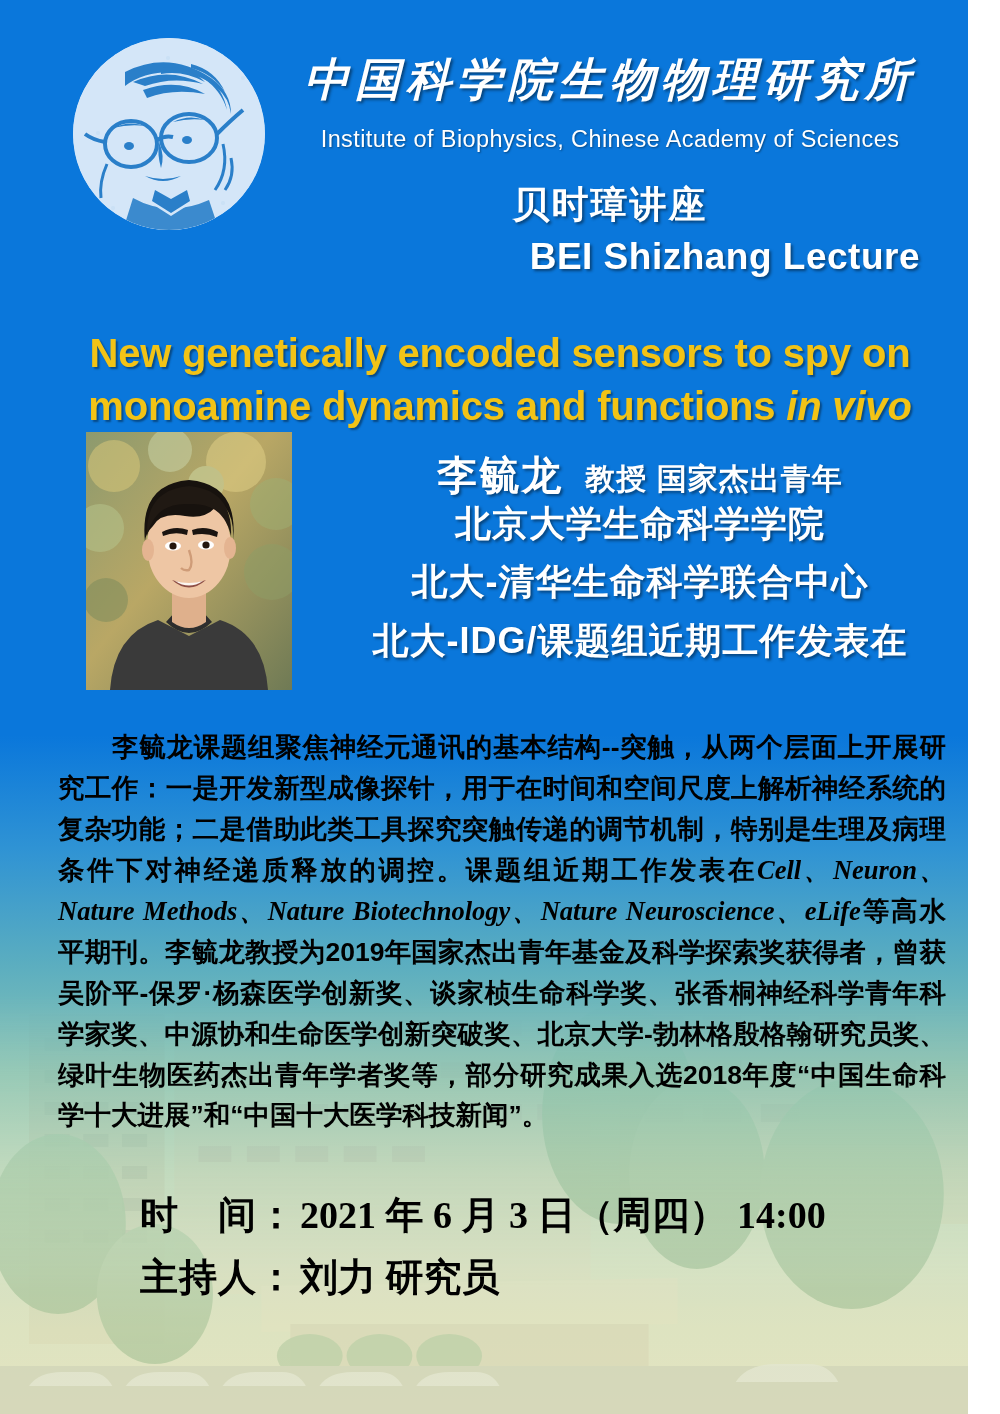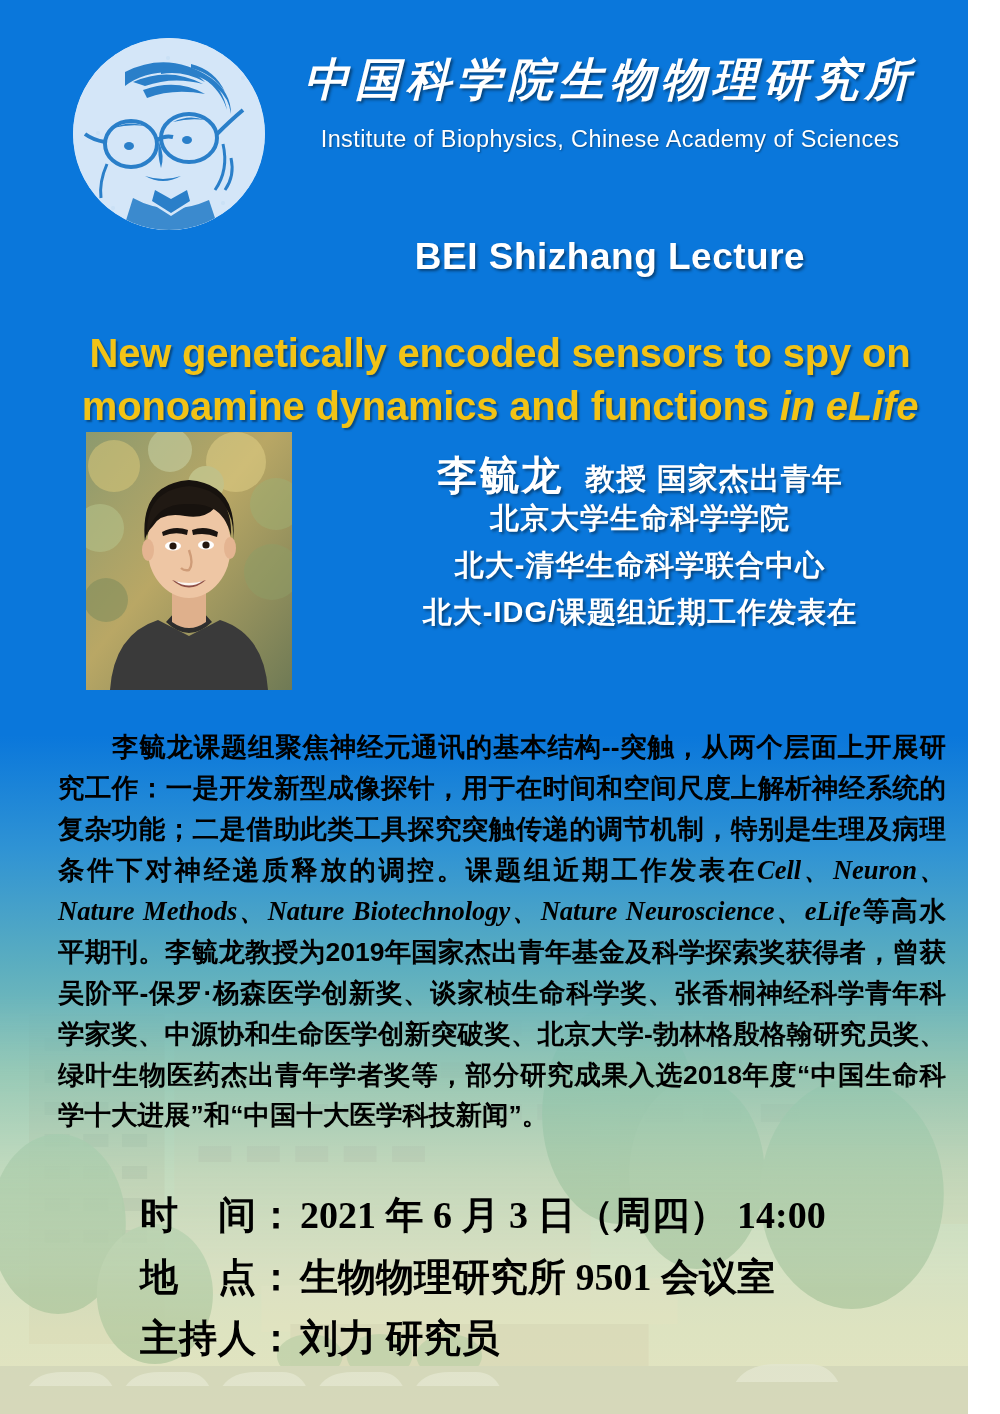--- a/index.html
+++ b/index.html
@@ -52,21 +52,21 @@
     position:absolute;left:300px;top:104px;width:620px;text-align:center;
     color:#ffffff;font-size:23.5px;line-height:1;letter-spacing:.4px;
     text-shadow:1px 1px 2px rgba(0,0,0,.4);white-space:nowrap;
   }
   .series-cn{
     position:absolute;left:300px;top:160px;width:620px;text-align:center;
     color:#ffffff;font-size:37px;font-weight:700;line-height:1.15;letter-spacing:2px;
     text-shadow:2px 2px 3px rgba(0,0,0,.45);
   }
   .series-en{
-    position:absolute;left:300px;top:212px;width:620px;text-align:center;
+    position:absolute;left:300px;top:212px;width:620px;text-align:right;
     color:#ffffff;font-size:37px;font-weight:700;line-height:1.15;letter-spacing:.5px;
     text-shadow:2px 2px 3px rgba(0,0,0,.45);
   }
 
   
   .talk-title{
     position:absolute;top:300px;left:46px;width:908px;text-align:center;
     color:#f2c316;font-size:40px;font-weight:700;line-height:1.33;
     letter-spacing:-.2px;
     text-shadow:2px 2px 2px rgba(0,0,0,.38);
@@ -81,21 +81,21 @@
   .photo svg{display:block;width:206px;height:258px;}
 
   .spk{position:absolute;left:320px;top:455px;width:640px;text-align:center;color:#fff;}
   .spk-name-row{
     font-size:0;line-height:1;
     text-shadow:2px 2px 3px rgba(0,0,0,.45);
   }
   .spk-name{font-size:40px;font-weight:700;letter-spacing:2px;vertical-align:baseline;}
   .spk-title{font-size:30px;font-weight:700;letter-spacing:1px;margin-left:22px;vertical-align:baseline;}
   .aff{
-    font-size:29px;font-weight:700;line-height:1.62;letter-spacing:1px;
+    font-size:36px;font-weight:700;line-height:1.62;letter-spacing:1px;
     text-shadow:2px 2px 3px rgba(0,0,0,.45);
   }
 
   
   .abstract{
     position:absolute;left:58px;top:727px;width:888px;
     color:#000;font-size:26.5px;font-weight:700;line-height:1.545;
     text-align:justify;text-justify:inter-character;
     text-indent:54px;
   }
@@ -304,24 +304,25 @@
             <circle cx="150" cy="165" r="2"></circle>
               <circle cx="95" cy="20" r="2"></circle>
               <circle cx="25" cy="95" r="2"></circle>
           </g>
         </g>
       </svg>
     </div>
 
     <div class="inst-cn">中国科学院生物物理研究所</div>
     <div class="inst-en">Institute of Biophysics, Chinese Academy of Sciences</div>
+    <div class="series-cn">贝时璋讲座</div>
     <div class="series-en">BEI Shizhang Lecture</div>
   </div>
 
-  <h1 class="talk-title"><span>New genetically encoded sensors to spy on monoamine dynamics and functions </span><em>in eLife</em></h1>
+  <h1 class="talk-title"><span>New genetically encoded sensors to spy on monoamine dynamics and functions </span><em>in vivo</em></h1>
 
   <div class="photo">
     <svg viewBox="0 0 206 258">
       <defs>
         <linearGradient id="bokeh" x1="0" y1="0" x2="1" y2="1">
           <stop offset="0" stop-color="#8c9a6e"></stop>
           <stop offset=".45" stop-color="#b9a765"></stop>
           <stop offset="1" stop-color="#6f7a55"></stop>
         </linearGradient>
         <radialGradient id="skin" cx="50%" cy="42%" r="62%">
@@ -379,20 +380,17 @@
     <div class="aff">北大-IDG/课题组近期工作发表在</div>
   </div>
 
   <div class="abstract"><span>李毓龙课题组聚焦神经元通讯的基本结构--突触，从两个层面上开展研究工作：一是开发新型成像探针，用于在时间和空间尺度上解析神经系统的复杂功能；二是借助此类工具探究突触传递的调节机制，特别是生理及病理条件下对神经递质释放的调控。课题组近期工作发表在</span><span class="jr">Cell、Neuron、Nature Methods、Nature Biotechnology、Nature Neuroscience、eLife</span><span>等高水平期刊。李毓龙教授为2019年国家杰出青年基金及科学探索奖获得者，曾获吴阶平-保罗·杨森医学创新奖、谈家桢生命科学奖、张香桐神经科学青年科学家奖、中源协和生命医学创新突破奖、北京大学-勃林格殷格翰研究员奖、绿叶生物医药杰出青年学者奖等，部分研究成果入选2018年度“中国生命科学十大进展”和“中国十大医学科技新闻”。</span></div>
 
   <div class="details">
     <div class="drow">
       <span class="dlabel">时　间：</span><span class="dval">2021 年 6 月 3 日（周四） 14:00</span>
     </div>
     <div class="drow">
-      <span class="dlabel">地　点：</span><span class="dval">生物物理研究所 9501 会议室</span>
-    </div>
-    <div class="drow">
       <span class="dlabel">主持人：</span><span class="dval">刘力 研究员</span>
     </div>
   </div>
 
 </div>
 
 </body></html>

